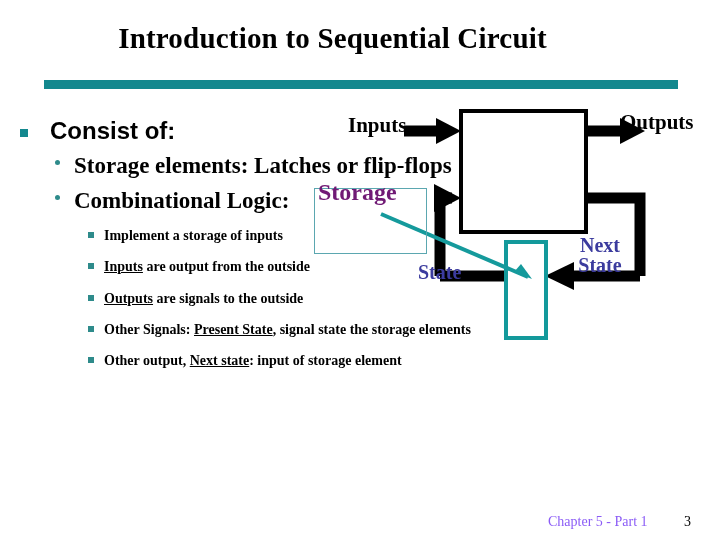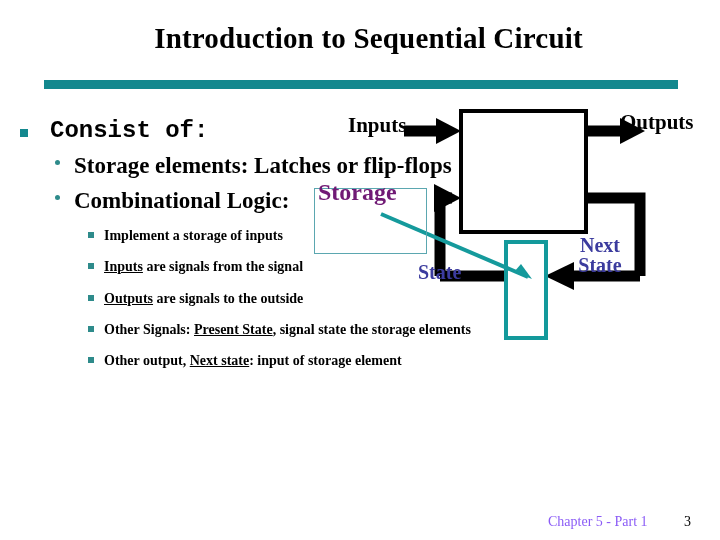--- a/index.html
+++ b/index.html
@@ -21,42 +21,41 @@
     position: absolute;
     left: 0;
     top: 22px;
     width: 665px;
     text-align: center;
     font-family: "Liberation Serif", serif;
     font-weight: bold;
     font-size: 29px;
     color: #000000;
     letter-spacing: 0.2px;
-    padding-left: 36px;
   }
   #title-rule {
     position: absolute;
     left: 44px;
     top: 80px;
     width: 634px;
     height: 9px;
     background: #13888E;
   }
 
   
   #bullets {
     position: absolute;
     left: 16px;
     top: 118px;
     width: 480px;
   }
   .lvl1 {
     position: relative;
     padding-left: 34px;
-    font-family: Liberation Mono, monospace;
+    font-family: Liberation Sans, sans-serif;
     font-weight: bold;
     font-size: 24px;
     color: #000000;
     line-height: 1.12;
     margin-bottom: 6px;
   }
   .lvl1 .mk {
     position: absolute;
     left: 4px;
     top: 11px;
@@ -190,21 +189,21 @@
       <span>Combinational Logic:</span>
     </div>
 
     <div class="lvl3">
       <span class="mk"></span>
       <span></span><span class="u"></span><span>Implement a storage of inputs</span>
     </div>
 
     <div class="lvl3">
       <span class="mk"></span>
-      <span></span><span class="u">Inputs</span><span> are signals from the signal</span>
+      <span></span><span class="u">Inputs</span><span> are output from the outside</span>
     </div>
 
     <div class="lvl3">
       <span class="mk"></span>
       <span></span><span class="u">Outputs</span><span> are signals to the outside</span>
     </div>
 
     <div class="lvl3">
       <span class="mk"></span>
       <span>Other Signals: </span><span class="u">Present State</span><span>, signal state the storage elements</span>

